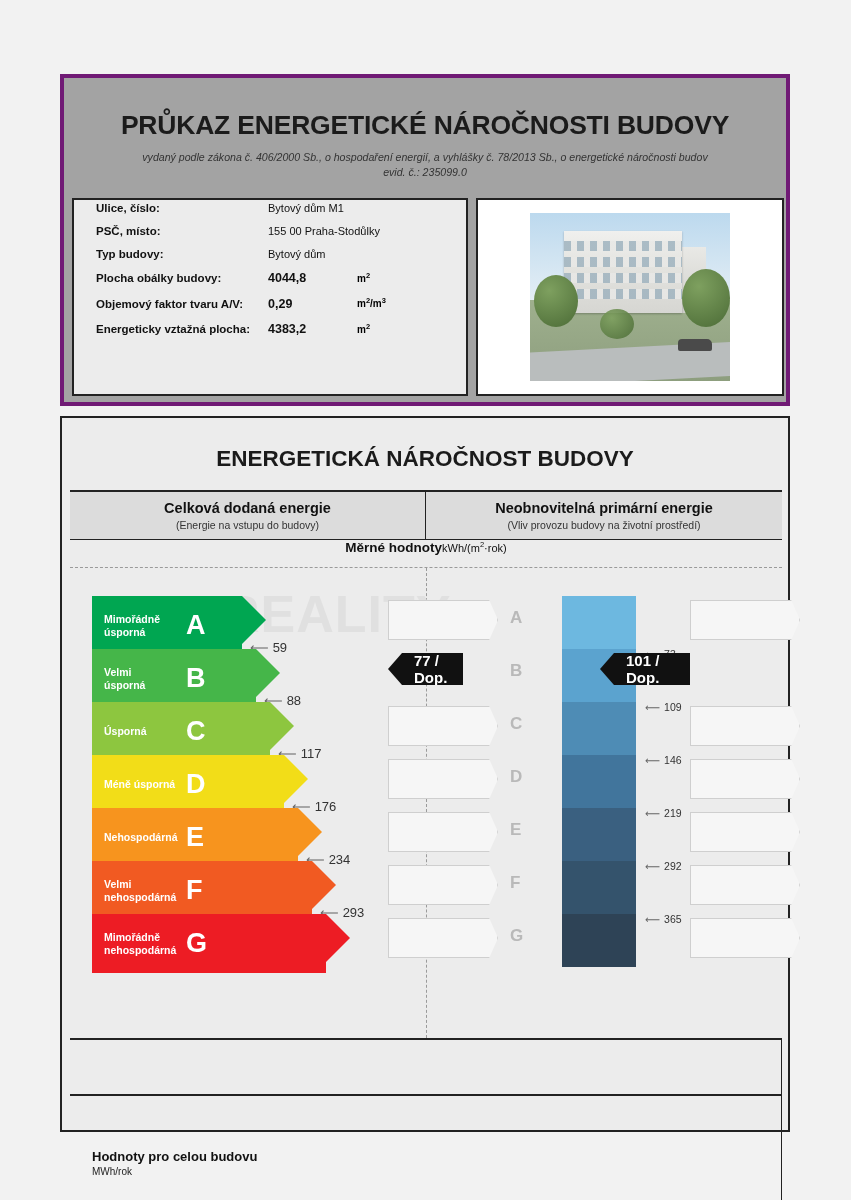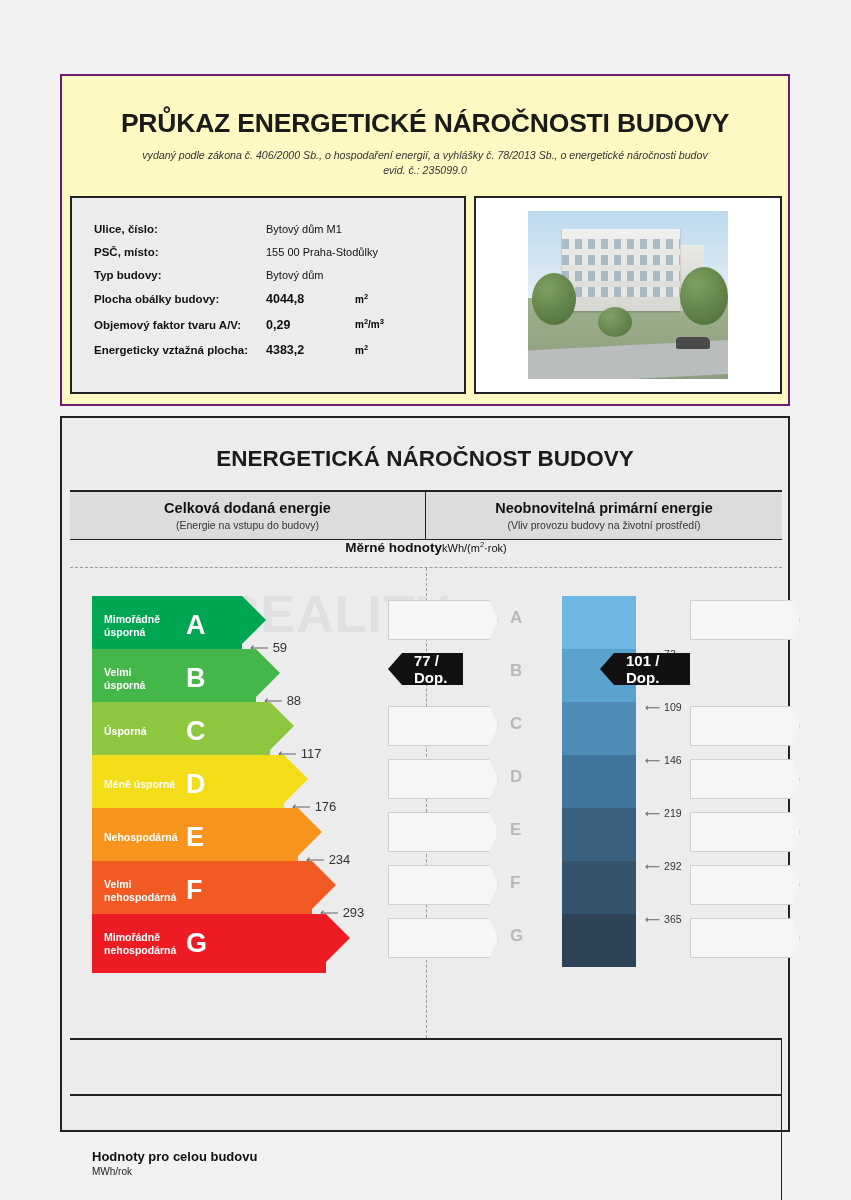--- a/index.html
+++ b/index.html
@@ -12,22 +12,22 @@
   .page {
     position: relative;
     width: 851px; height: 1200px;
     background: #f2f2f2;
   }
 
   
   .doc-top {
     position: absolute;
     left: 60px; top: 74px; width: 730px; height: 332px;
-    border: 2px solid #701a75;
-    background: #fef9c3;
+    border: 4px solid #701a75;
+    background: #a3a3a3;
   }
   .doc-bottom {
     position: absolute;
     left: 60px; top: 416px; width: 730px; height: 716px;
     border: 2px solid #222;
     background: #ececec;
   }
 
   
   .header-title {
@@ -52,21 +52,21 @@
     position: absolute;
     left: 8px; top: 120px;
     width: 712px; height: 198px;
     display: flex;
     gap: 8px;
   }
   .info-box {
     flex: 0 0 396px;
     border: 2px solid #222;
     background: #ececec;
-    padding: 25px 0 0 22px;
+    padding: 2px 0 0 22px;
   }
   .info-row {
     display: flex;
     align-items: baseline;
     margin-bottom: 11px;
     font-size: 11.5px;
   }
   .info-label {
     font-weight: bold;
     color: #111;

